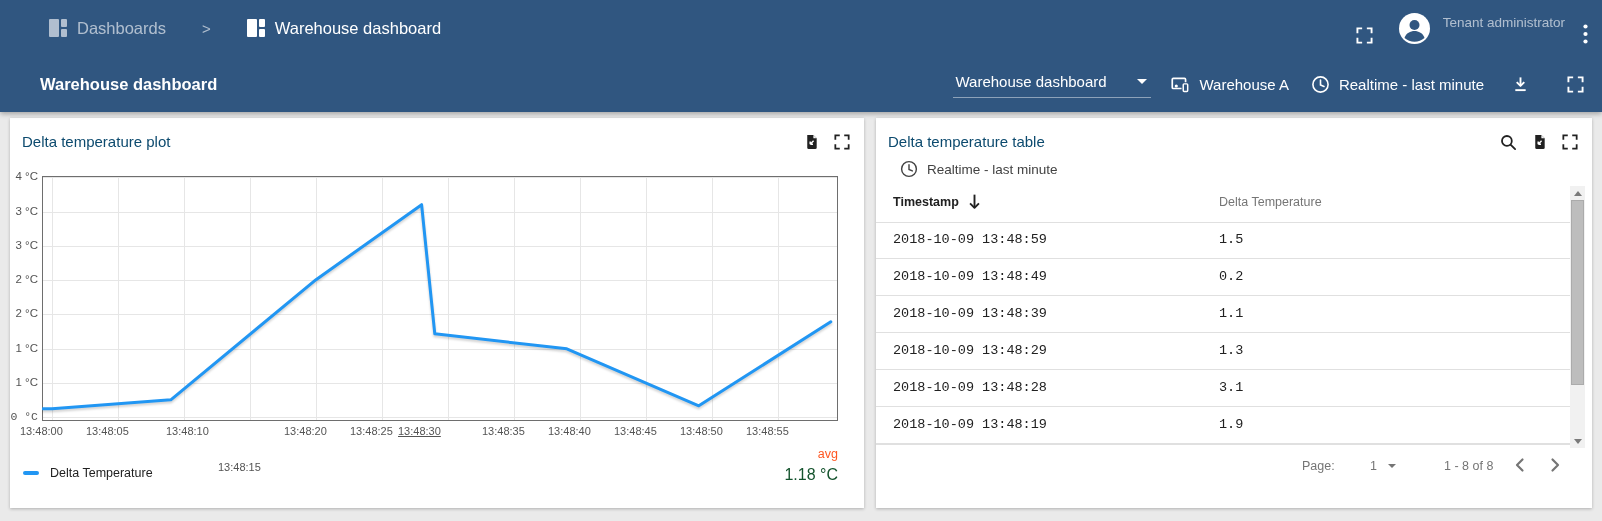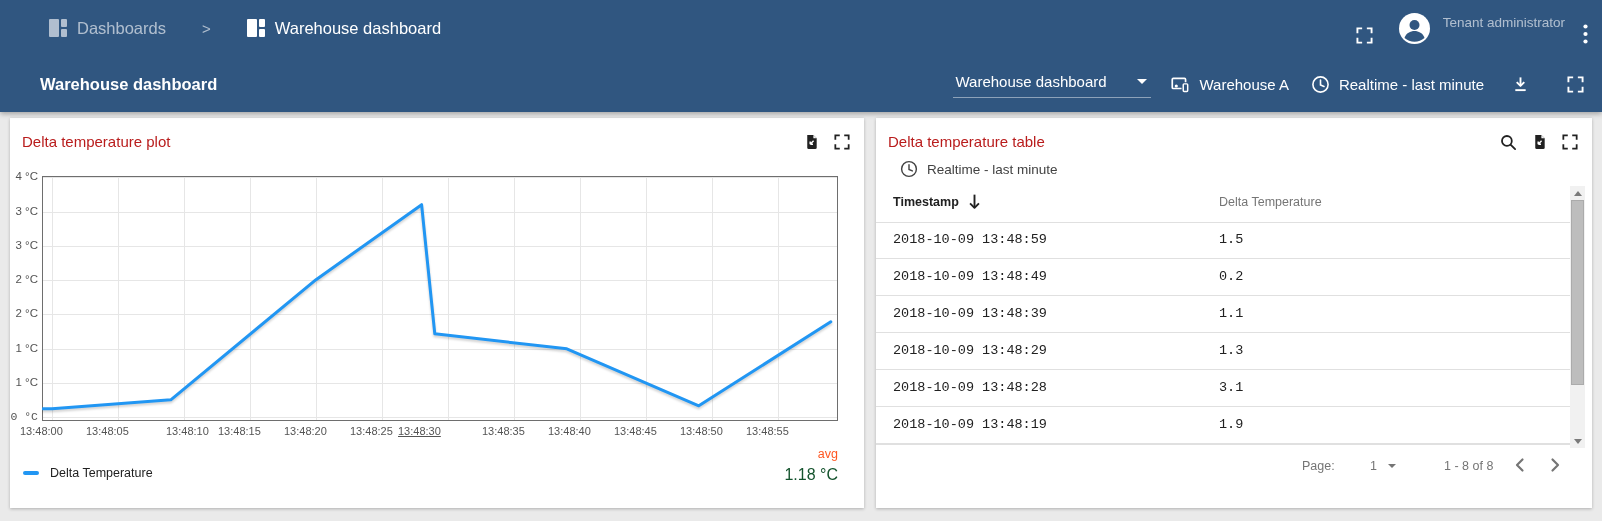--- a/index.html
+++ b/index.html
@@ -26,21 +26,21 @@
   .caret { width:0; height:0; border-left:5px solid transparent; border-right:5px solid transparent;
            border-top:5px solid #fff; }
   .tw-group { display:flex; align-items:center; cursor:pointer; }
   .iconbtn { display:flex; align-items:center; justify-content:center; cursor:pointer; }
 
   
   .card { position:absolute; top:118px; height:390px; background:#fff;
           box-shadow:0 1px 3px rgba(0,0,0,.25); }
   .card-plot { left:10px; width:854px; }
   .card-table { left:876px; width:716px; }
-  .wtitle { position:absolute; left:12px; top:15px; font-size:15px; color:#b91c1c; }
+  .wtitle { position:absolute; left:12px; top:15px; font-size:15px; color:#0c4a6e; }
   .cardicons { position:absolute; top:15px; display:flex; gap:14px; }
   .card-plot .cardicons { right:14px; }
   .card-table .cardicons { right:14px; }
 
   
   .plot-area { position:absolute; left:32px; top:58px; width:796px; height:245px; }
   .ylab { position:absolute; left:0; width:28px; text-align:right; font-size:11.5px; color:#545454; height:14px; }
   .xlab { position:absolute; width:64px; text-align:left; top:307px; font-size:11px; color:#545454; }
   .grid  { stroke:#e6e6e6; stroke-width:1; shape-rendering:crispEdges; }
   .pborder { fill:none; stroke:#6e6e6e; stroke-width:1; shape-rendering:crispEdges; }
@@ -229,21 +229,21 @@
       <div class="ylab" style="top: 155.1px;">2 °C</div>
       <div class="ylab" style="top: 189.4px;">2 °C</div>
       <div class="ylab" style="top: 223.7px;">1 °C</div>
       <div class="ylab" style="top: 258px;">1 °C</div>
       <div class="ylab" style="top: 292.3px; font-family: Liberation Mono, monospace;">0 °C</div>
     </div>
   <div id="x-ticks">
       <div class="xlab" style="left: 10px;">13:48:00</div>
       <div class="xlab" style="left: 76px;">13:48:05</div>
       <div class="xlab" style="left: 156px;">13:48:10</div>
-      <div class="xlab" style="left: 208px;">13:48:15</div>
+      <div class="xlab" style="left: 208px; margin-top: 36px;">13:48:15</div>
       <div class="xlab" style="left: 274px;">13:48:20</div>
       <div class="xlab" style="left: 340px;">13:48:25</div>
       <div class="xlab" style="left: 388px; text-decoration: underline;">13:48:30</div>
       <div class="xlab" style="left: 472px;">13:48:35</div>
       <div class="xlab" style="left: 538px;">13:48:40</div>
       <div class="xlab" style="left: 604px;">13:48:45</div>
       <div class="xlab" style="left: 670px;">13:48:50</div>
       <div class="xlab" style="left: 736px;">13:48:55</div>
     </div>
 

